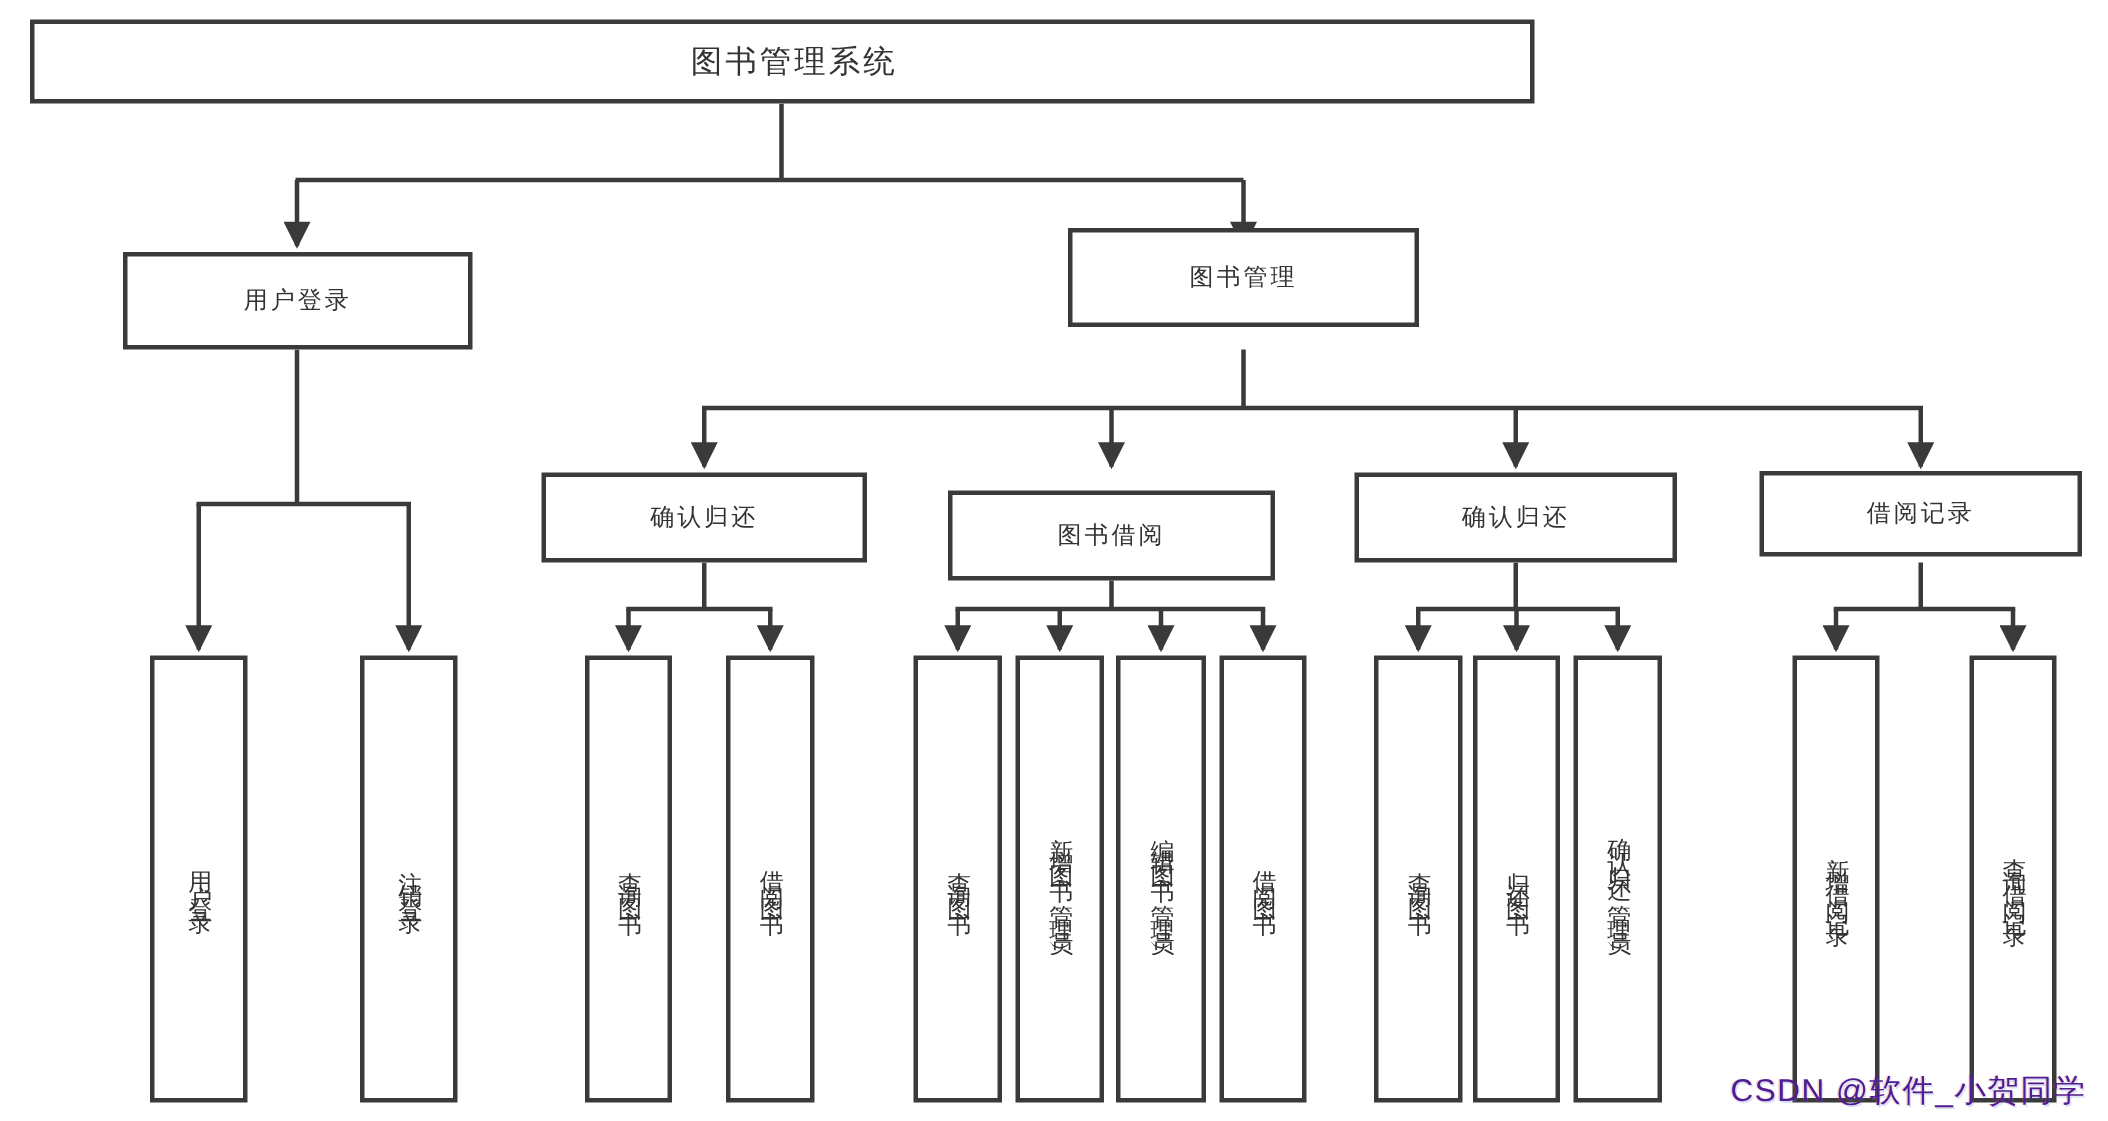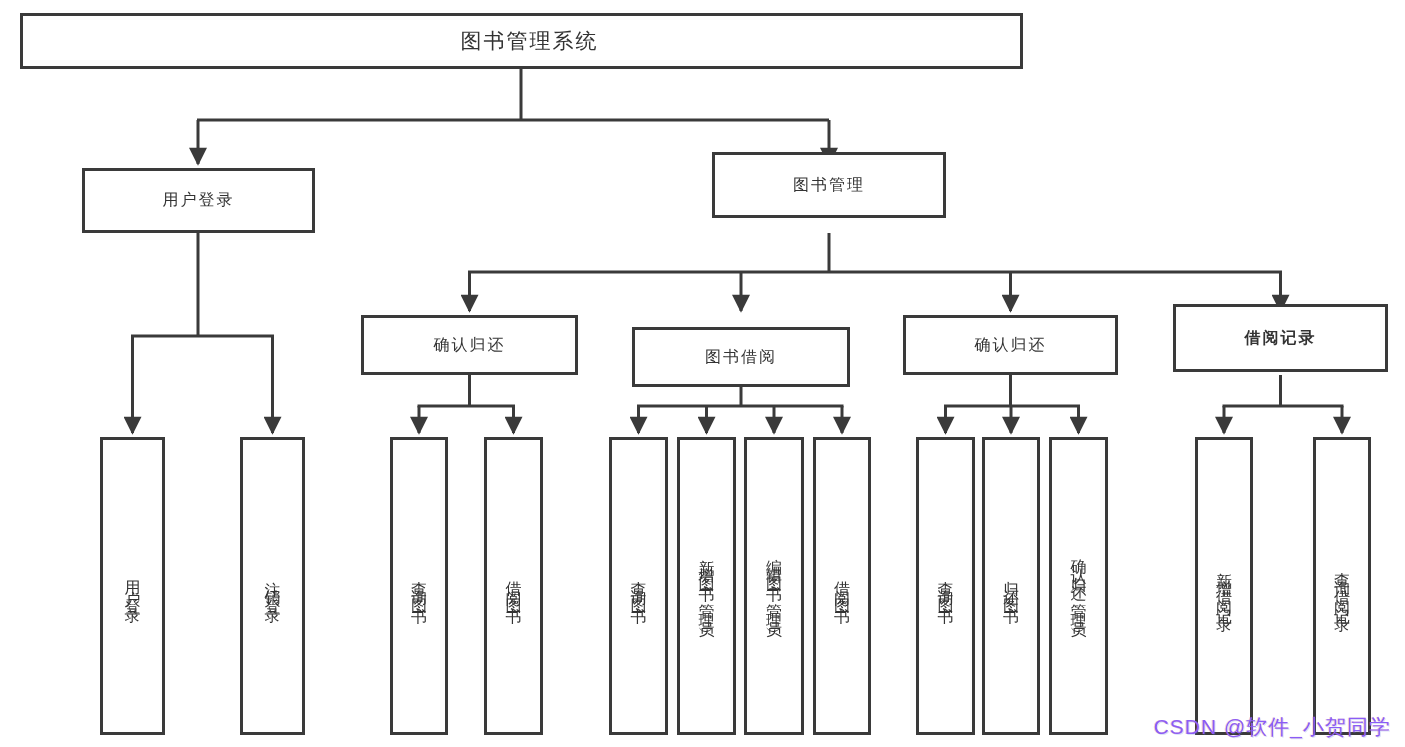--- a/index.html
+++ b/index.html
@@ -45,21 +45,21 @@
     line-height: 1;
     top: 437px;
     height: 298px;
     white-space: normal;
   }
   .watermark {
     position: absolute;
     right: 14px;
     bottom: 6px;
     font-size: 21px;
-    color: #8b5cf6;
+    color: #4c1d95;
     letter-spacing: 1px;
     text-shadow: -1px 0 0 rgba(231, 76, 60, 0.25), 1px 1px 0 rgba(90, 120, 220, 0.22);
   }
 </style>
 </head>
 <body>
 
 <div class="canvas">
 
   <svg class="connectors" width="1405" height="747" viewBox="0 0 1405 747">
@@ -106,21 +106,21 @@
   </svg>
 
   <div class="box root" style="left:20px; top:13px; width:1003px; height:56px;">图书管理系统</div>
 
   <div class="box" style="left:82px; top:168px; width:233px; height:65px;">用户登录</div>
   <div class="box" style="left:712px; top:152px; width:234px; height:66px;">图书管理</div>
 
   <div class="box" style="left:361px; top:315px; width:217px; height:60px;">确认归还</div>
   <div class="box" style="left:632px; top:327px; width:218px; height:60px;">图书借阅</div>
   <div class="box" style="left:903px; top:315px; width:215px; height:60px;">确认归还</div>
-  <div class="box" style="left:1173px; top:304px; width:215px; height:68px;font-weight:bold;">借阅记录</div>
+  <div class="box" style="left:1173px; top:314px; width:215px; height:57px;">借阅记录</div>
 
   <div class="box v" style="left:100px; width:65px;">用户登录</div>
   <div class="box v" style="left:240px; width:65px;">注销登录</div>
 
   <div class="box v" style="left:390px; width:58px;">查询图书</div>
   <div class="box v" style="left:484px; width:59px;">借阅图书</div>
 
   <div class="box v" style="left:609px; width:59px;">查询图书</div>
   <div class="box v" style="left:677px; width:59px;">新增图书（管理员）</div>
   <div class="box v" style="left:744px; width:60px;">编辑图书（管理员）</div>

